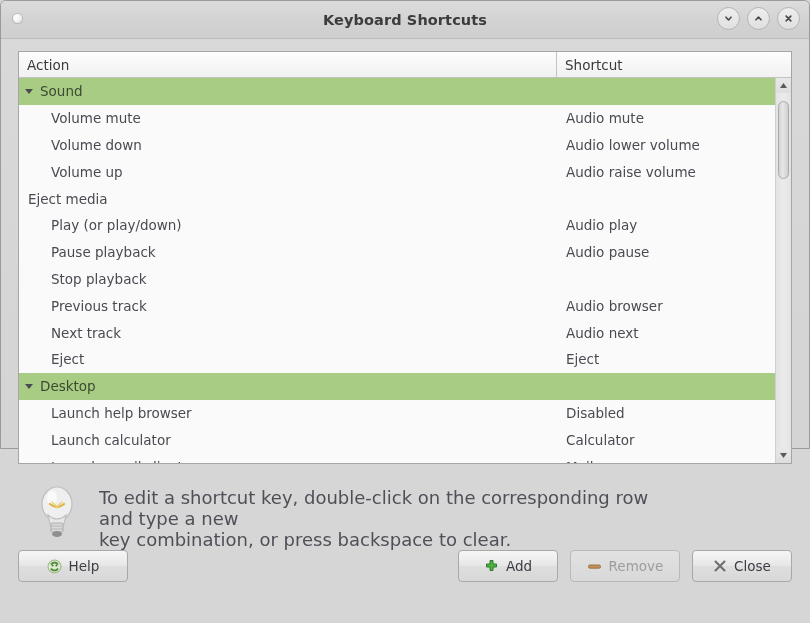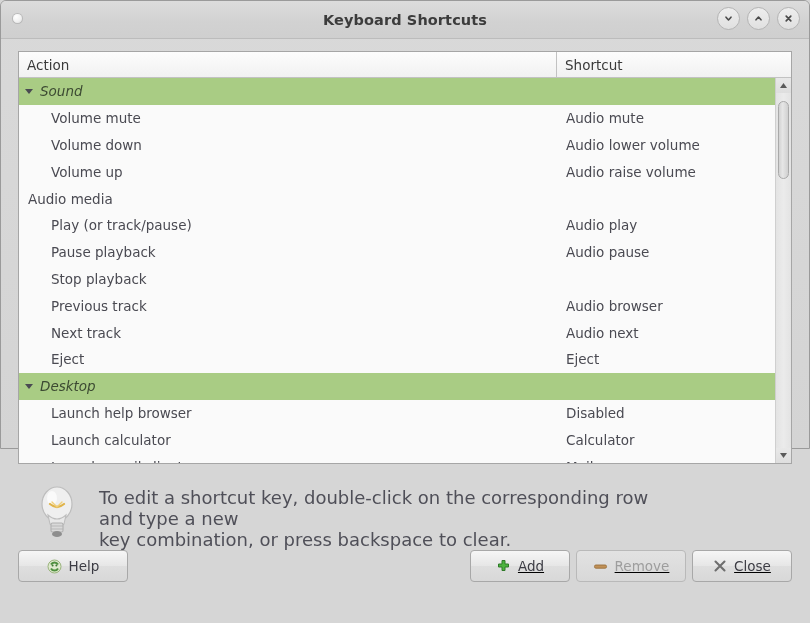--- a/index.html
+++ b/index.html
@@ -136,21 +136,21 @@
     overflow: hidden;
     white-space: nowrap;
   }
   .row .cell-shortcut {
     flex: 1 1 auto;
     box-sizing: border-box;
     padding-left: 9px;
     overflow: hidden;
     white-space: nowrap;
   }
-  .row.group .cell-action { padding-left: 6px; font-style: italic; }
+  .row.group .cell-action { padding-left: 6px; }
   .row.item .cell-action { padding-left: 32px; }
 
   .twisty {
     width: 0; height: 0;
     border-left: 4.5px solid transparent;
     border-right: 4.5px solid transparent;
     border-top: 5px solid #4a4a52;
     margin-right: 7px;
     flex: 0 0 auto;
     cursor: pointer;
@@ -241,21 +241,21 @@
     font-family: inherit;
   }
   .btn.disabled {
     color: #9d9d9d;
     background: linear-gradient(to bottom, #e2e2e2 0%, #d8d8d8 100%);
     border-color: #b9b9b9;
     cursor: default;
   }
   .btn .bicon { flex: 0 0 auto; display: flex; align-items: center; }
   .spacer { flex: 1 1 auto; }
-  .btn-group { display: flex; gap: 6px; text-decoration: underline; }
+  .btn-group { display: flex; gap: 12px; }
   .btn.help { min-width: 110px; }
   .btn.add { min-width: 100px; }
   .btn.remove { min-width: 110px; }
   .btn.close { min-width: 100px; align-items: center; }
 </style>
 </head>
 <body>
 
 <div class="window">
 
@@ -307,25 +307,25 @@
           </div>
           <div class="cell-shortcut">Audio lower volume</div>
         </div>
         <div class="row item">
           <div class="cell-action">
             <span>Volume up</span>
           </div>
           <div class="cell-shortcut">Audio raise volume</div>
         </div>
         <div class="row item">
-          <div class="cell-shortcut">Audio media</div>
-        </div>
-        <div class="row item">
-          <div class="cell-action">
-            <span>Play (or track/pause)</span>
+          <div class="cell-shortcut">Eject media</div>
+        </div>
+        <div class="row item">
+          <div class="cell-action">
+            <span>Play (or play/down)</span>
           </div>
           <div class="cell-shortcut">Audio play</div>
         </div>
         <div class="row item">
           <div class="cell-action">
             <span>Pause playback</span>
           </div>
           <div class="cell-shortcut">Audio pause</div>
         </div>
         <div class="row item">

